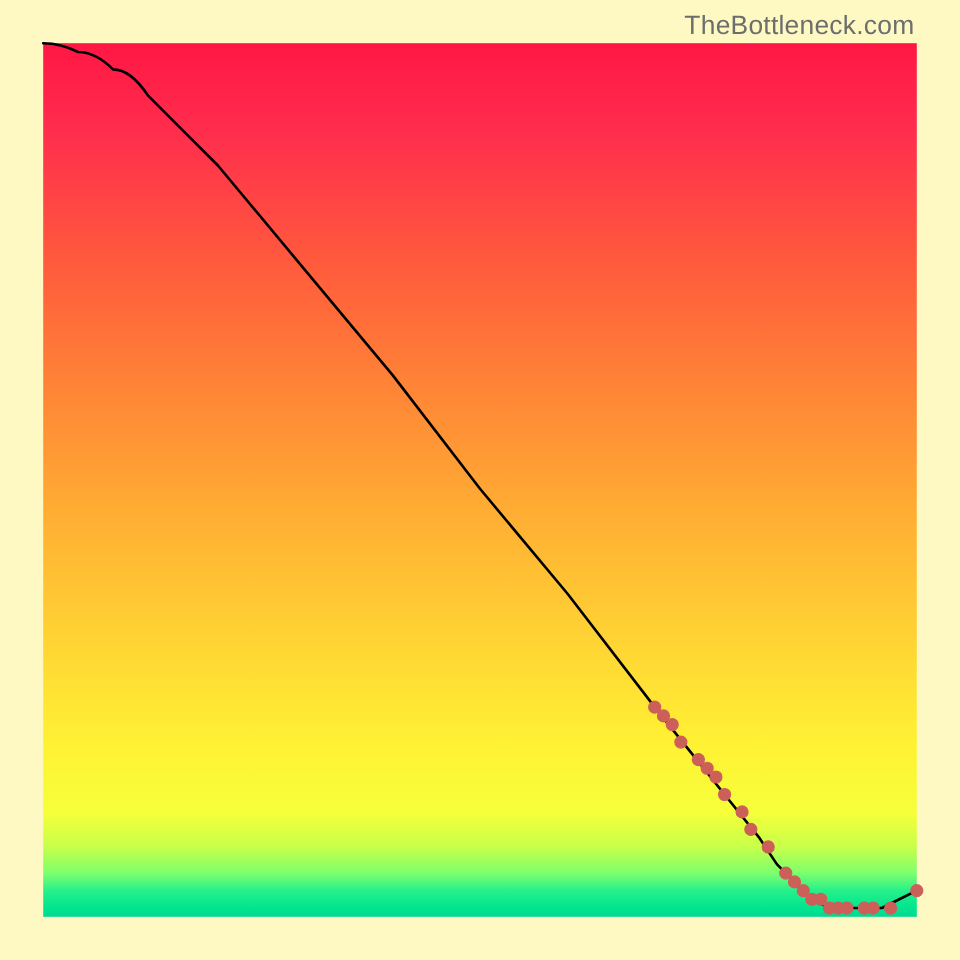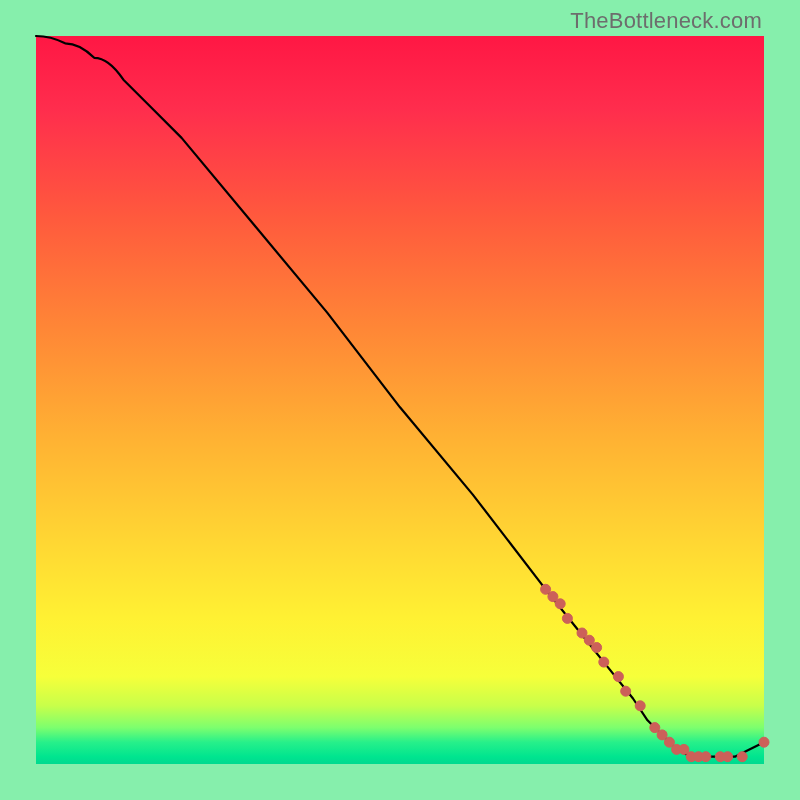--- a/index.html
+++ b/index.html
@@ -8,21 +8,21 @@
     width: 800px;
     height: 800px;
     background: #000;
     overflow: hidden;
     font-family: Arial, Helvetica, sans-serif;
   }
   .frame {
     position: relative;
     width: 800px;
     height: 800px;
-    background: #86efac;
+    background: #fef9c3;
   }
   .plot-area {
     position: absolute;
     left: 36px;
     top: 36px;
     width: 728px;
     height: 728px;
     
     background: linear-gradient(
       to bottom,

